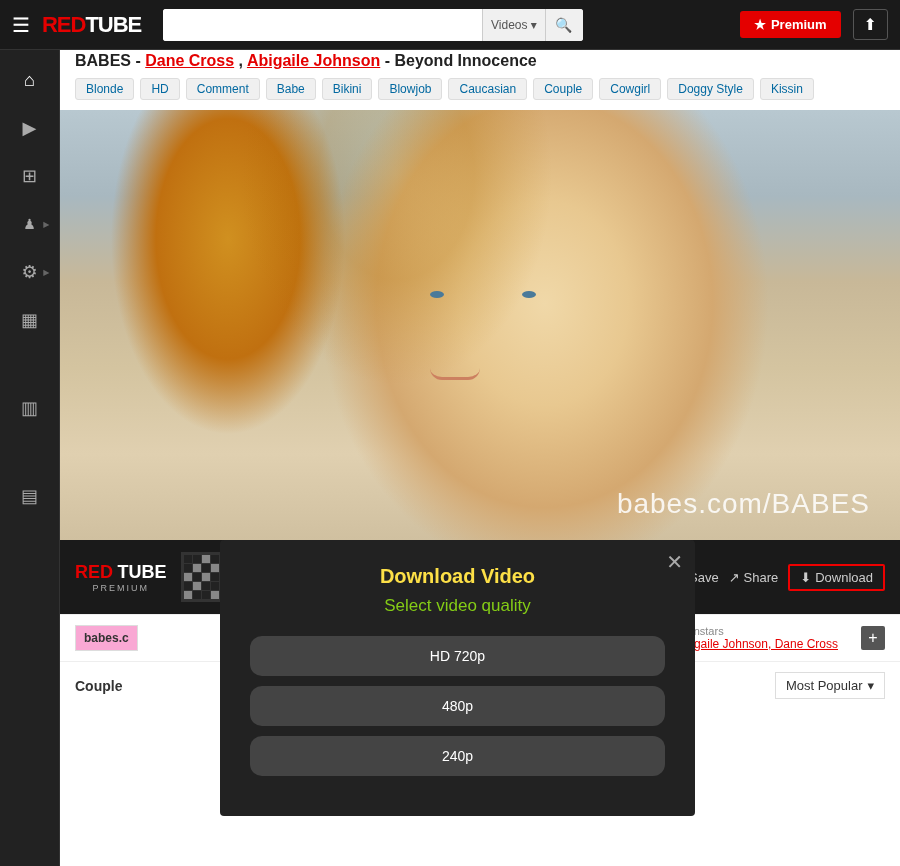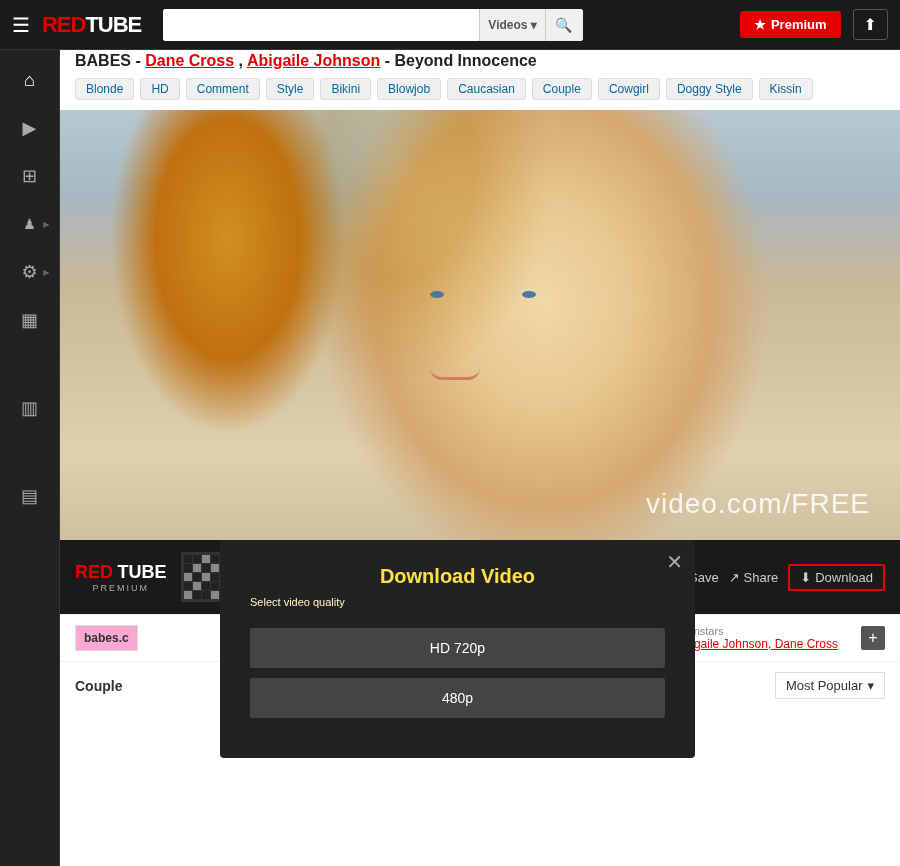--- a/index.html
+++ b/index.html
@@ -63,21 +63,20 @@
     .search-dropdown {
       background: #f0f0f0;
       border-left: 1px solid #ccc;
       padding: 0 8px;
       height: 100%;
       display: flex;
       align-items: center;
       font-size: 12px;
       color: #555;
       cursor: pointer;
-      font-weight: bold;
     }
     .search-btn {
       background: #f0f0f0;
       border: none;
       border-left: 1px solid #ccc;
       height: 100%;
       padding: 0 10px;
       cursor: pointer;
       font-size: 14px;
       color: #555;
@@ -392,36 +391,36 @@
       border: none;
     }
     .modal-title {
       color: #fde047;
       font-size: 20px;
       font-weight: bold;
       text-align: center;
       margin-bottom: 8px;
     }
     .modal-subtitle {
-      color: #fef9c3;
-      font-size: 11px;
-      text-align: left;
+      color: #84cc16;
+      font-size: 17px;
+      text-align: center;
       margin-bottom: 20px;
     }
     .quality-btn {
       display: block;
       width: 100%;
       background: #444;
       color: #fff;
       border: none;
       padding: 12px;
       margin-bottom: 10px;
       font-size: 14px;
       cursor: pointer;
-      border-radius: 2px;
+      border-radius: 12px;
       text-align: center;
     }
   </style>
 </head>
 <body>
 
 <div class="top-nav">
   <span class="hamburger">☰</span>
   <div style="display:flex;align-items:center;cursor:pointer;">
     <span class="logo-red">RED</span>
@@ -479,21 +478,21 @@
         <span>, </span>
         <a href="#">Abigaile Johnson</a>
         <span> - Beyond Innocence</span>
       </div>
     </div>
 
     <div class="tags-bar">
       <span class="tag">Blonde</span>
       <span class="tag">HD</span>
       <span class="tag">Comment</span>
-      <span class="tag">Style</span>
+      <span class="tag">Babe</span>
       <span class="tag">Bikini</span>
       <span class="tag">Blowjob</span>
       <span class="tag">Caucasian</span>
       <span class="tag">Couple</span>
       <span class="tag">Cowgirl</span>
       <span class="tag">Doggy Style</span>
       <span class="tag">Kissin</span>
     </div>
 
     <div class="video-player">
@@ -501,21 +500,21 @@
 
         <div style="position:absolute;top:0;left:0;right:0;bottom:0;background:linear-gradient(180deg,#b8c8d0 0%,#a8b8c0 20%,#c8b898 40%,#d4c4a0 60%,#e0d0b0 80%,#d0c0a0 100%);"></div>
         <div style="position:absolute;top:0;left:50px;right:0;bottom:0;background:radial-gradient(ellipse 280px 340px at 55% 45%,#f0d8a8 0%,#e8c890 30%,#d4a870 60%,transparent 80%);"></div>
         <div style="position:absolute;top:0;left:0;right:0;bottom:0;background:radial-gradient(ellipse 260px 350px at 40% 15%,#c8920830 0%,#b8780850 30%,transparent 60%),radial-gradient(ellipse 180px 300px at 20% 30%,#d09020 0%,#c07010 40%,transparent 65%);"></div>
 
         <div style="position:absolute;top:42%;left:44%;width:14px;height:7px;background:#4a7a9a;border-radius:50%;"></div>
         <div style="position:absolute;top:42%;left:55%;width:14px;height:7px;background:#4a7a9a;border-radius:50%;"></div>
 
         <div style="position:absolute;top:60%;left:44%;width:50px;height:12px;border-bottom:3px solid #cc8060;border-radius:0 0 20px 20px;border-left:none;border-right:none;border-top:none;"></div>
 
-        <div class="video-watermark">video.com/FREE</div>
+        <div class="video-watermark">babes.com/BABES</div>
       </div>
     </div>
 
     <div class="below-video">
 
       <div class="redtube-logo-small">
         <div>
           <span class="red">RED</span>
           <span class="tube">TUBE</span>
         </div>
@@ -618,15 +617,16 @@
         <span>▾</span>
       </div>
     </div>
 
     <div class="download-modal">
       <button class="modal-close">✕</button>
       <div class="modal-title">Download Video</div>
       <div class="modal-subtitle">Select video quality</div>
       <button class="quality-btn">HD 720p</button>
       <button class="quality-btn">480p</button>
+      <button class="quality-btn">240p</button>
     </div>
   </div>
 </div>
 
 </body></html>

